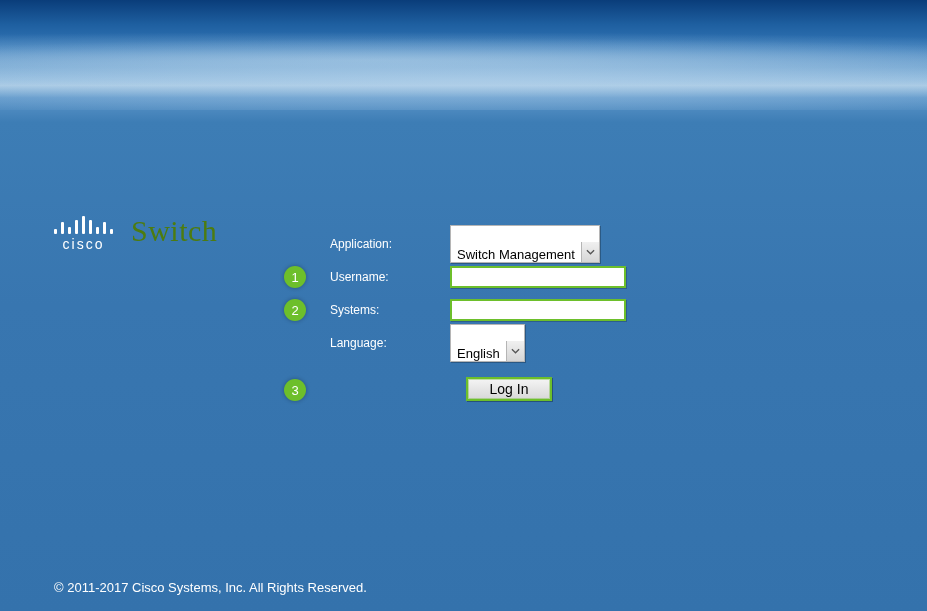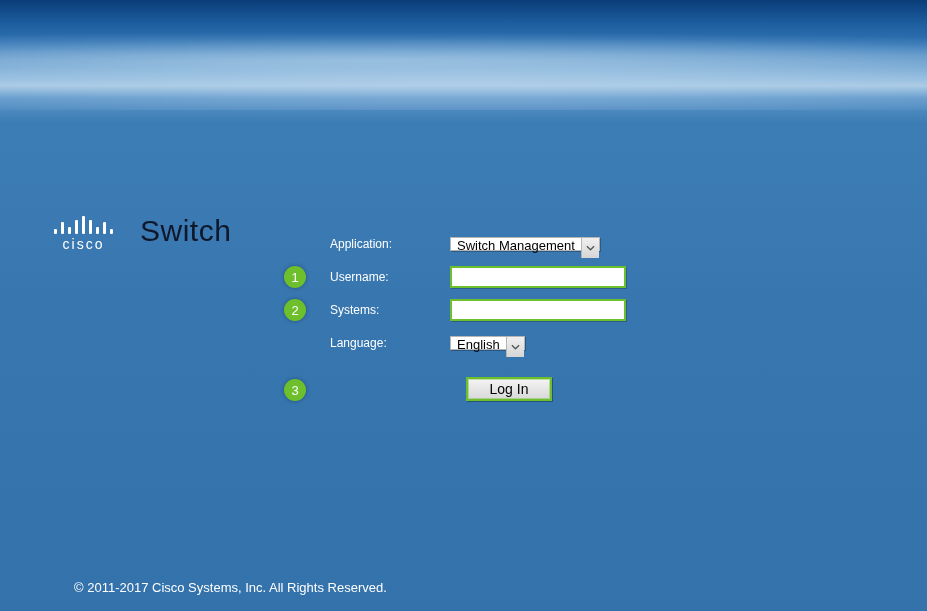--- a/index.html
+++ b/index.html
@@ -40,27 +40,28 @@
     .cisco-logo {
       display: inline-block;
       color: #fff;
       text-align: center;
     }
     .logo-bars { display: flex; align-items: flex-end; justify-content: center; gap: 4px; height: 20px; margin-bottom: 2px;}
     .logo-bars span { width: 3px; background: #fff; border-radius: 1px; }
     .b1{height:5px}.b2{height:12px}.b3{height:7px}.b4{height:14px}.b5{height:18px}.b6{height:14px}.b7{height:7px}.b8{height:12px}.b9{height:5px}
     .logo-text { font-size: 14px; letter-spacing: 2px; color:#fff; font-weight: 500;}
     .title {
-      color: #0f172a;
+      color: #4d7c0f;
       font-size: 30px;
       font-weight: 400;
-      margin-left: 27px;
+      margin-left: 18px;
       letter-spacing: 0.5px;
       position: relative;
       top: -2px;
+      font-family: Liberation Serif, serif;
     }
     .form-area {
       position: absolute;
       top: 232px;
       left: 280px;
     }
     .form-row {
       display: flex;
       align-items: center;
       margin-bottom: 9px;
@@ -84,25 +85,25 @@
     }
     .form-label {
       color: #fff;
       font-size: 12px;
       width: 120px;
       text-align: left;
       margin-left: 50px;
     }
     .select-wrap {
       display: inline-flex;
-      align-items: flex-start;
+      align-items: flex-end;
       background: #fff;
       border: 1px solid #b5b5b5;
       box-shadow: 1px 1px 0 rgba(0,0,0,0.25);
-      height: 14px;
+      height: 38px;
       padding: 0 0 0 6px;
     }
     .select-text { font-size: 13px; color: #000; padding-right: 6px;}
     .select-btn {
       width: 18px;
       height: 20px;
       background: linear-gradient(#f0f0f0,#d6d6d6);
       border-left: 1px solid #b5b5b5;
       display:flex; align-items:center; justify-content:center;
     }
@@ -137,21 +138,20 @@
       margin-left: 16px;
     }
     .footer {
       position: absolute;
       bottom: 14px;
       left: 54px;
       right: 54px;
       color: #fff;
       font-size: 13px;
       line-height: 1.35;
-      margin-left: 20px;
     }
     .app-select .select-text { min-width: 118px; display:inline-block;}
     .lang-select .select-text { min-width: 40px; display:inline-block;}
   </style>
 </head>
 <body>
 
 <div class="wave-overlay"></div>
 
 <div class="header-row">

